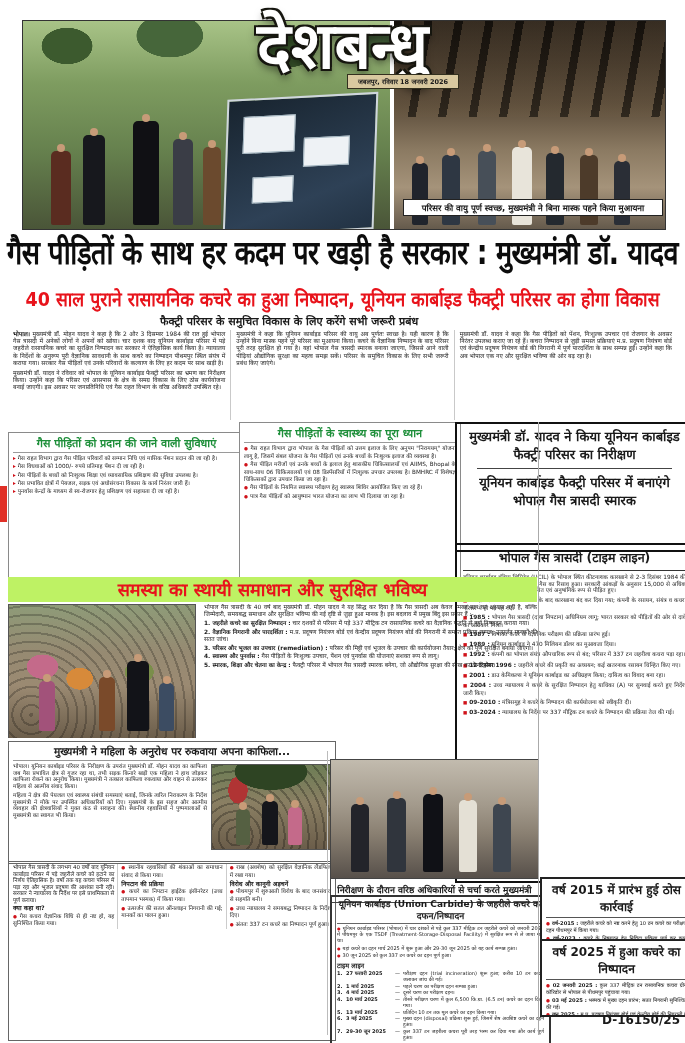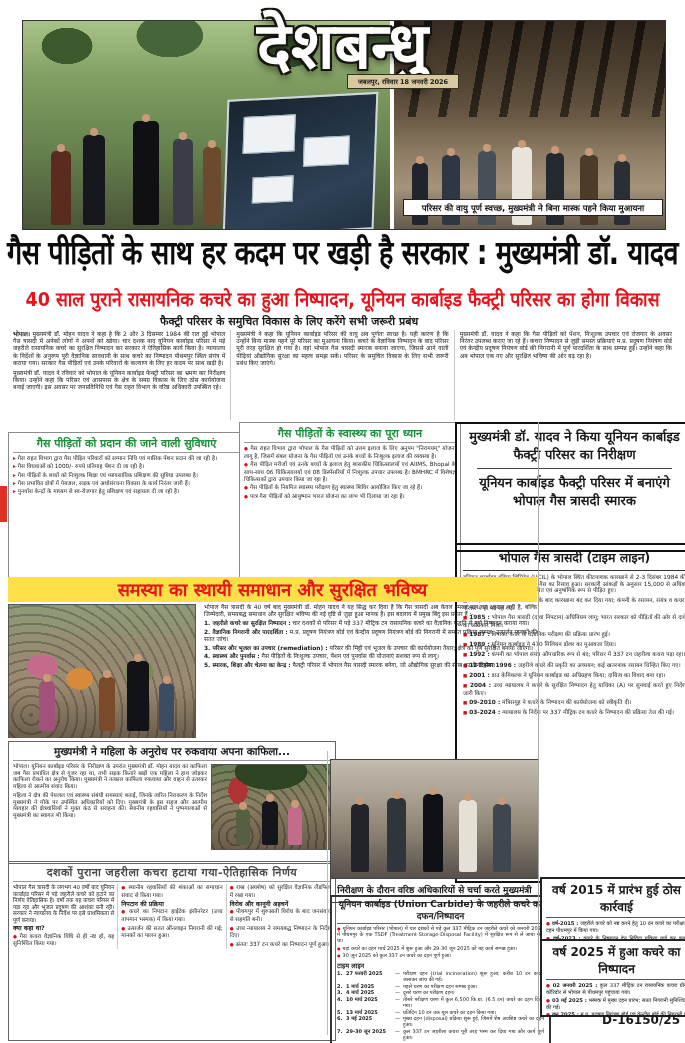--- a/index.html
+++ b/index.html
@@ -67,21 +67,21 @@
   .tl-e::before{content:"■";color:#d0121a;font-size:4.5px;margin-right:2px;}
   .tl-e b{font-weight:800;}
   .ybox{border:2px solid #222;padding:2px 4px;overflow:hidden;background:#fff;}
   .ybox .yt{font-size:12px;font-weight:800;text-align:center;border-bottom:1px solid #555;
     padding-bottom:2px;margin-bottom:2px;}
   .y2015{left:540px;top:877px;width:141px;height:59px;}
   .y2025{left:540px;top:939px;width:141px;height:70px;}
   .ybox .it{font-size:5.2px;line-height:6px;}
   .adcode{left:560px;top:1013px;width:120px;text-align:right;font-size:12px;font-weight:700;}
   
-  .greenbanner{left:8px;top:577px;width:529px;height:25px;background:#fde047;color:#e8131b;
+  .greenbanner{left:8px;top:577px;width:529px;height:25px;background:#bef264;color:#e8131b;
     font-size:18px;font-weight:800;text-align:center;line-height:25px;}
   .solution{left:8px;top:604px;width:529px;height:134px;display:flex;gap:8px;overflow:hidden;}
   .sol-photo{position:relative;width:186px;height:134px;border:1px solid #555;overflow:hidden;
     background:
       radial-gradient(26px 20px at 18% 46%, #c46a8a 60%, transparent 61%),
       radial-gradient(22px 18px at 38% 55%, #d78a3a 60%, transparent 61%),
       radial-gradient(24px 18px at 70% 50%, #7a8e4a 60%, transparent 61%),
       repeating-radial-gradient(circle at 12% 82%, rgba(0,0,0,.22) 0 2px, transparent 2px 9px),
       linear-gradient(180deg,#8e9b78 0%,#968a72 35%,#9b8a72 60%,#6b5d4a 100%);}
   .sol-text{flex:1;font-size:5.9px;line-height:6.9px;text-align:justify;overflow:hidden;}
@@ -258,21 +258,20 @@
         <div class="pr" style="left:50px;width:16px;height:44px;background:#15161b;bottom:4px;"></div>
         <div class="pr" style="left:76px;width:14px;height:38px;background:#c46a8a;bottom:4px;"></div>
         <div class="pr" style="left:24px;width:14px;height:36px;background:#556042;bottom:4px;"></div>
       </div>
       <p>भोपाल। यूनियन कार्बाइड परिसर के निरीक्षण के उपरांत मुख्यमंत्री डॉ. मोहन यादव का काफिला जब गैस प्रभावित क्षेत्र से गुजर रहा था, तभी सड़क किनारे खड़ी एक महिला ने हाथ जोड़कर काफिला रोकने का अनुरोध किया। मुख्यमंत्री ने तत्काल काफिला रुकवाया और वाहन से उतरकर महिला से आत्मीय संवाद किया।</p>
       <p>महिला ने क्षेत्र की पेयजल एवं स्वास्थ्य संबंधी समस्याएं बताईं, जिनके त्वरित निराकरण के निर्देश मुख्यमंत्री ने मौके पर उपस्थित अधिकारियों को दिए। मुख्यमंत्री के इस सहज और आत्मीय व्यवहार की क्षेत्रवासियों ने मुक्त कंठ से सराहना की। स्थानीय रहवासियों ने पुष्पमालाओं से मुख्यमंत्री का स्वागत भी किया।</p>
     </div>
   </div>
 
   <div class="abs waste">
-    <div class="wt">दशकों पुराना जहरीला कचरा हटाया गया-ऐतिहासिक निर्णय</div>
     <div class="cols">
       <p>भोपाल गैस त्रासदी के लगभग 40 वर्षों बाद यूनियन कार्बाइड परिसर में पड़े जहरीले कचरे को हटाने का निर्णय ऐतिहासिक है। वर्षों तक यह कचरा परिसर में पड़ा रहा और भूजल प्रदूषण की आशंका बनी रही। सरकार ने न्यायालय के निर्देश पर इसे प्राथमिकता से पूर्ण कराया।</p>
       <h5>क्या कहा था?</h5>
       <div>
 
       <p class="it dot"><span>गैस कचरा वैज्ञानिक विधि से ही नष्ट हो, यह सुनिश्चित किया गया।</span></p>
           <p class="it dot"><span>स्थानीय रहवासियों की शंकाओं का समाधान संवाद से किया गया।</span></p>
         </div>
       <h5>निपटान की प्रक्रिया</h5>
       <div>

